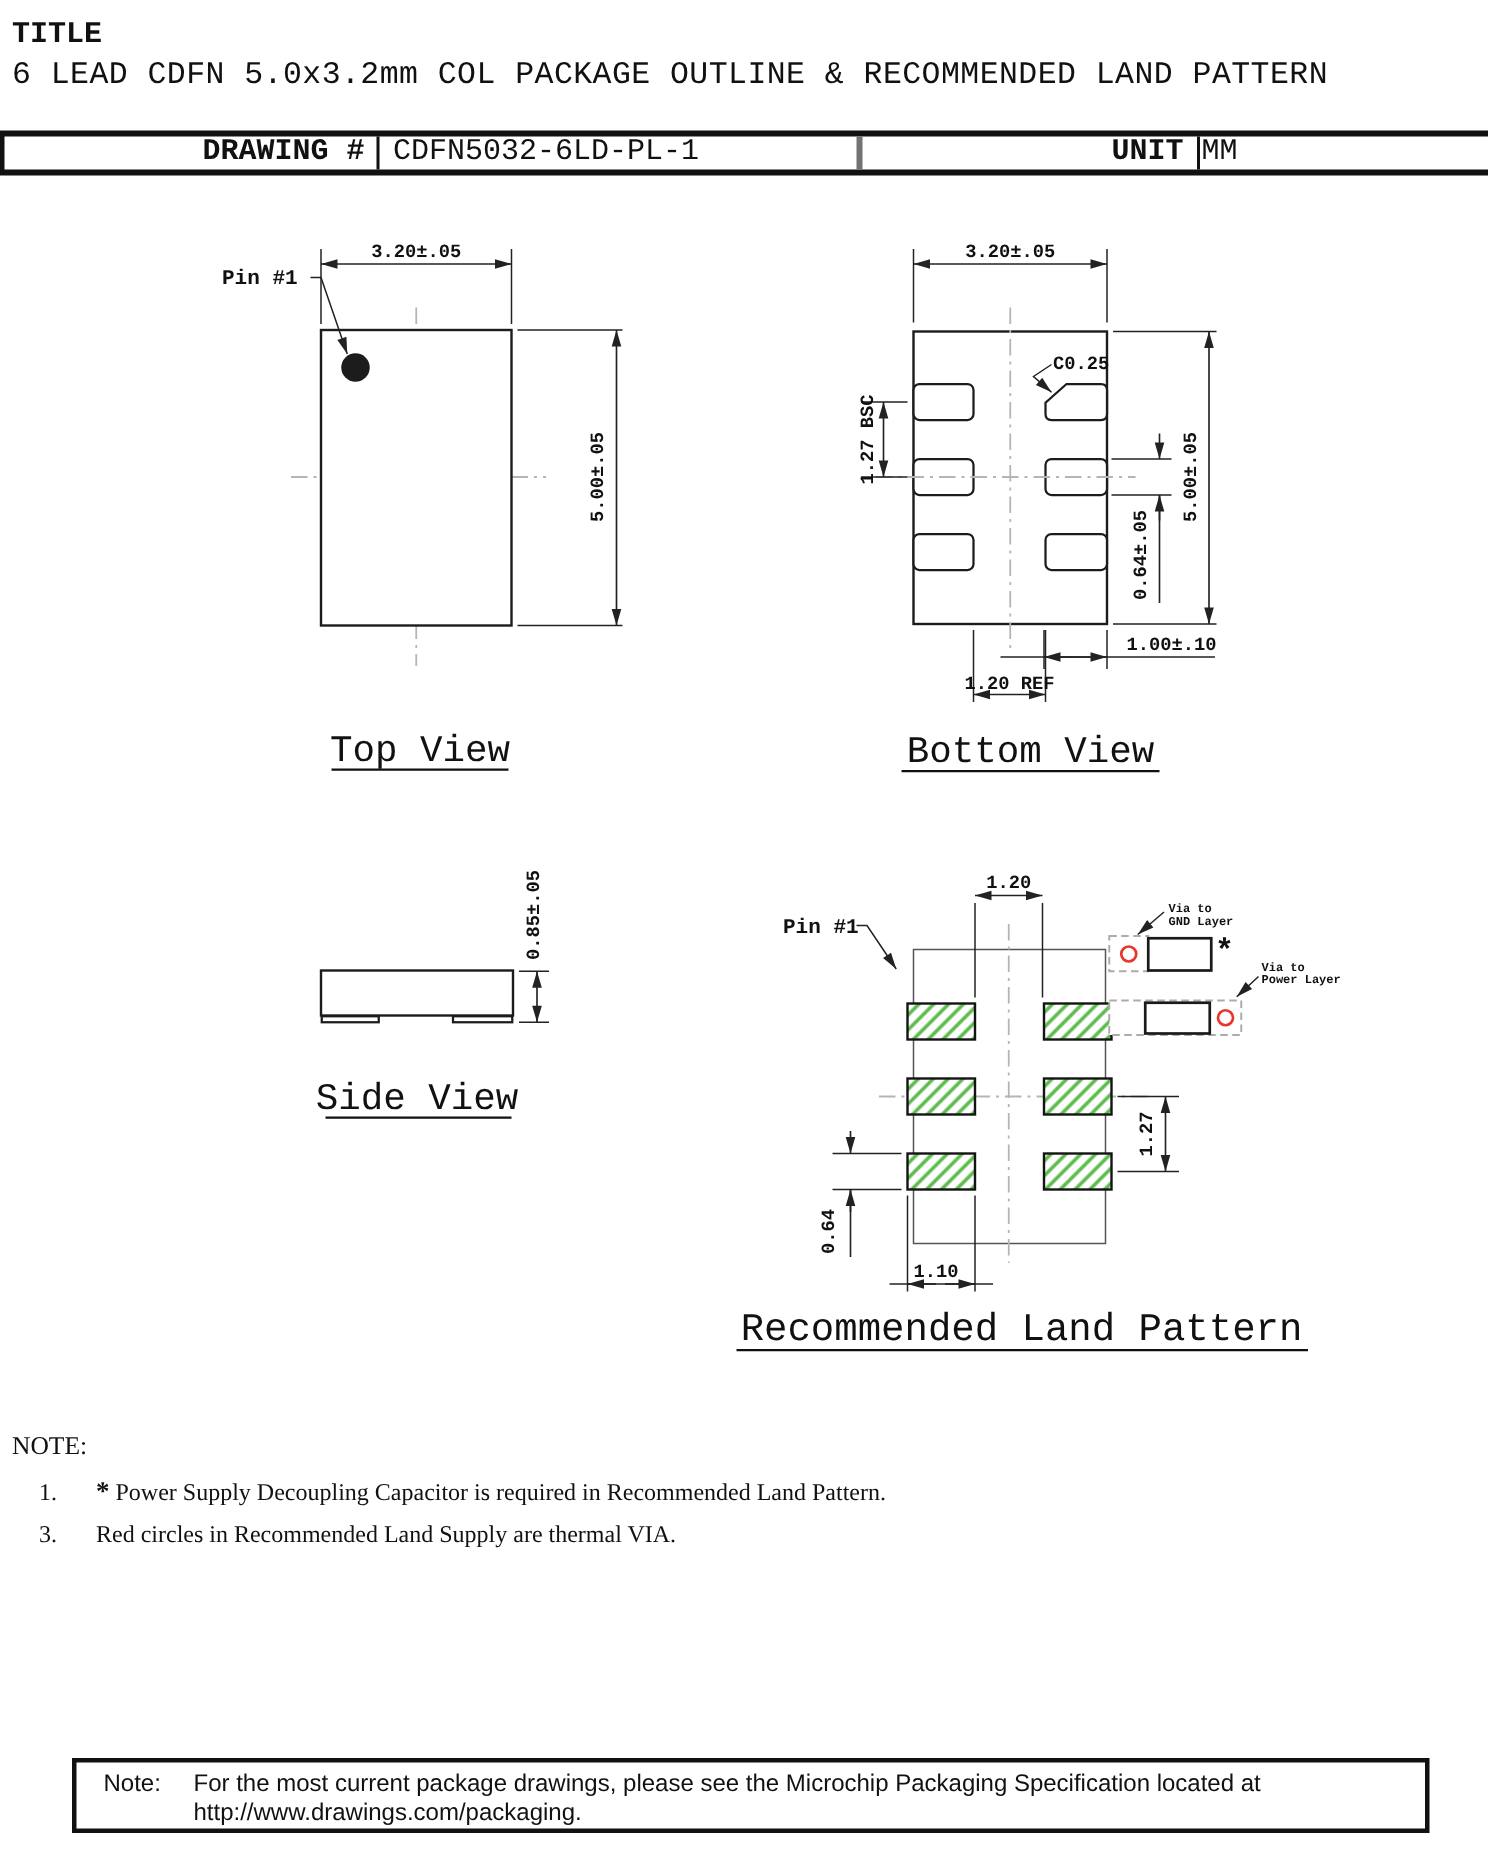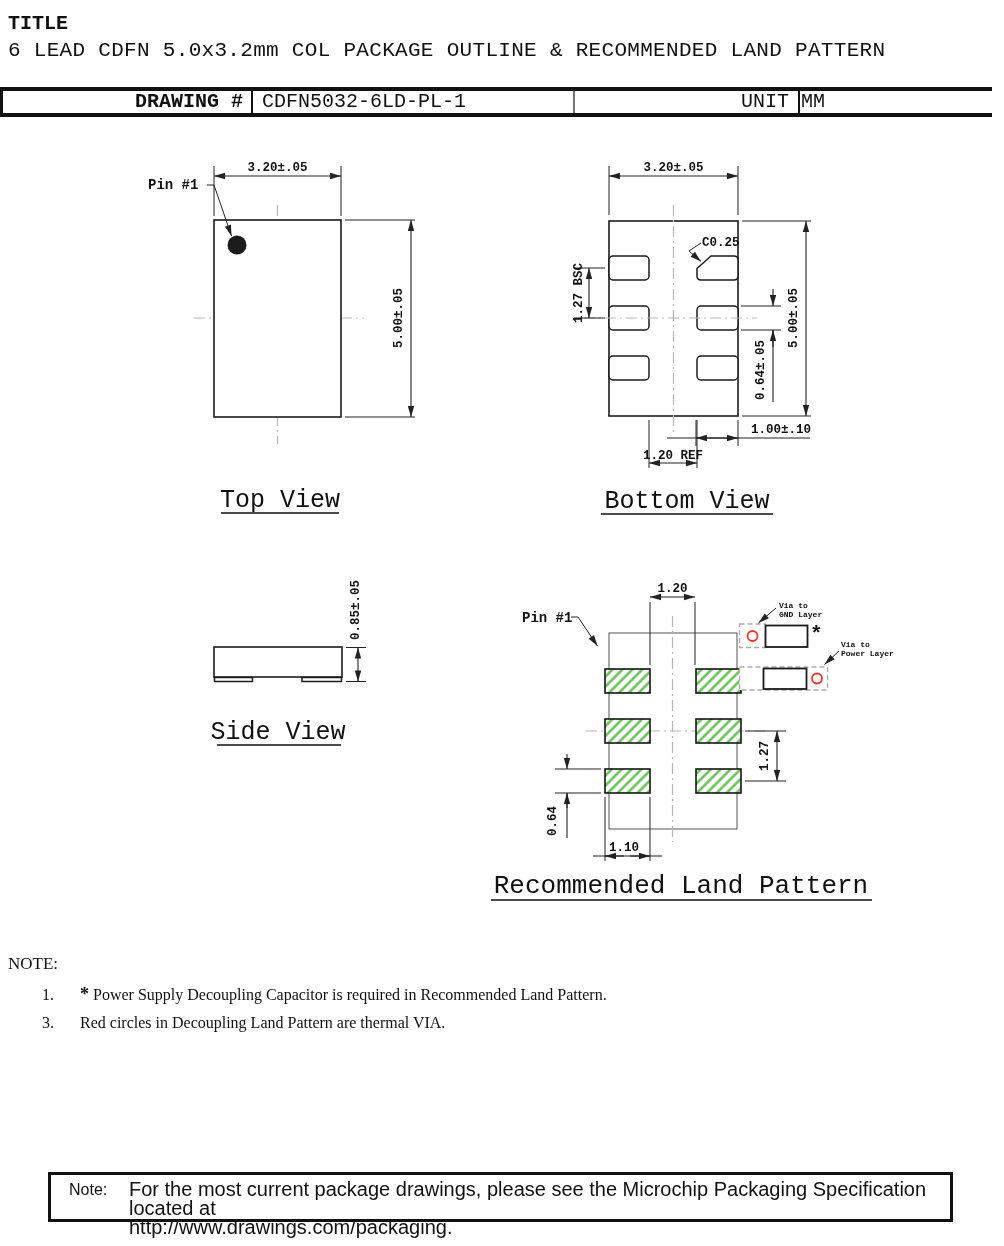--- a/index.html
+++ b/index.html
@@ -9,22 +9,22 @@
   
   .title-label { position:absolute; left:8px; top:12px; font:700 20px "Liberation Mono", monospace; color:#111; }
   .doc-title   { position:absolute; left:8px; top:39px; font:21px "Liberation Mono", monospace; color:#111; letter-spacing:.3px; white-space:nowrap;text-align:right; }
 
   .drawtable { position:absolute; left:0; top:87px; width:1004px; height:30px; box-sizing:border-box;
                border-top:4px solid #111; border-bottom:4px solid #111;
                border-left:3px solid #111; border-right:3px solid #111;
                display:flex; align-items:flex-start; }
   .drawtable .cell { box-sizing:border-box; height:100%; line-height:21px; font-size:20px; color:#111; white-space:nowrap; overflow:hidden; }
   .c1 { width:250px; border-right:2px solid #111; text-align:right; padding-right:8px; font-weight:700; }
-  .c2 { width:322px; border-right:2px solid #737373; padding-left:9px; }
-  .c3 { width:225px; border-right:2px solid #111; text-align:right; padding-right:9px; font-weight:400; }
+  .c2 { width:322px; border-right:4px solid #737373; padding-left:9px; }
+  .c3 { width:225px; border-right:2px solid #111; text-align:right; padding-right:9px; font-weight:700; }
   .c4 { flex:1; padding-left:1px; }
 
   
   .drawing { position:absolute; left:0; top:0; width:1004px; height:1246px; }
   .body    { fill:#fff; stroke:#1c1c1c; stroke-width:1.6; }
   .pad     { fill:#fff; stroke:#1c1c1c; stroke-width:1.5; }
   .padg    { fill:url(#hatch); stroke:#141414; stroke-width:1.6; }
   .cl      { stroke:#b5b5b5; stroke-width:1.2; stroke-dasharray:11 4 2 4; fill:none; }
   .dim     { stroke:#222; stroke-width:1.1; fill:none; }
   .ext     { stroke:#222; stroke-width:1; fill:none; }
@@ -38,30 +38,30 @@
   .ltxt { font:600 14px "Liberation Mono", monospace; fill:#111; }
   .vtxt { font:700 8px "Liberation Mono", monospace; fill:#111; }
   .ttl  { font:25px "Liberation Mono", monospace; fill:#111; }
   .ttl2 { font:26px "Liberation Mono", monospace; fill:#111; }
   .star { font:700 21px "Liberation Mono", monospace; fill:#111; }
 
   
   .noteblock { position:absolute; left:8px; top:954px; width:940px; color:#111;
                font-family:"Liberation Serif", serif; }
   .noteheading { font:17px "Liberation Serif", serif; margin-bottom:8px; }
-  .note-row { margin:4px 0 0 34px; font:16px "Liberation Serif", serif; line-height:24px; white-space:nowrap; }
+  .note-row { margin:4px 0 0 18px; font:16px "Liberation Serif", serif; line-height:24px; white-space:nowrap; }
   .note-num { display:inline-block; width:38px; }
   .note-star { font-weight:700; font-size:18px; padding-right:4px; }
 
   
   .fbox { position:absolute; left:48px; top:1172px; width:905px; height:50px; box-sizing:border-box;
           border:3px solid #111; display:flex; padding:5px 10px 0 18px;
           font-family:"Liberation Sans", sans-serif; color:#111; }
   .flabel { width:60px; font-size:16px; line-height:19px; }
-  .ftext  { flex:1; font-size:20px; line-height:19px; }
+  .ftext  { flex:1; font-size:16px; line-height:19px; }
 </style>
 </head>
 <body>
 
 <div class="page">
 
   <div class="title-label">TITLE</div>
   <div class="doc-title">6 LEAD CDFN 5.0x3.2mm COL PACKAGE OUTLINE &amp; RECOMMENDED LAND PATTERN</div>
 
   <div class="drawtable">
@@ -224,21 +224,21 @@
       <path class="ul" d="M491,900 H872" stroke-width="1.6"></path>
     </g>
   </svg>
 
   <div class="noteblock">
     <div class="noteheading">NOTE:</div>
     <div class="note-row">
       <span class="note-num">1.</span><span class="note-star">*</span><span>Power Supply Decoupling Capacitor is required in Recommended Land Pattern.</span>
     </div>
     <div class="note-row">
-      <span class="note-num">3.</span><span>Red circles in Decoupling Land Pattern are thermal VIA.</span>
+      <span class="note-num">3.</span><span>Red circles in Recommended Land Supply are thermal VIA.</span>
     </div>
   </div>
 
   <div class="fbox">
     <div class="flabel">Note:</div>
     <div class="ftext">
       <div>For the most current package drawings, please see the Microchip Packaging Specification located at</div>
       <div>http://www.drawings.com/packaging.</div>
     </div>
   </div>

